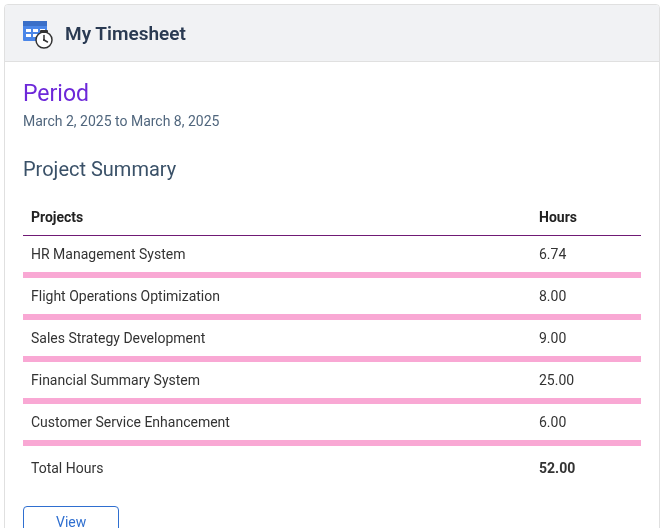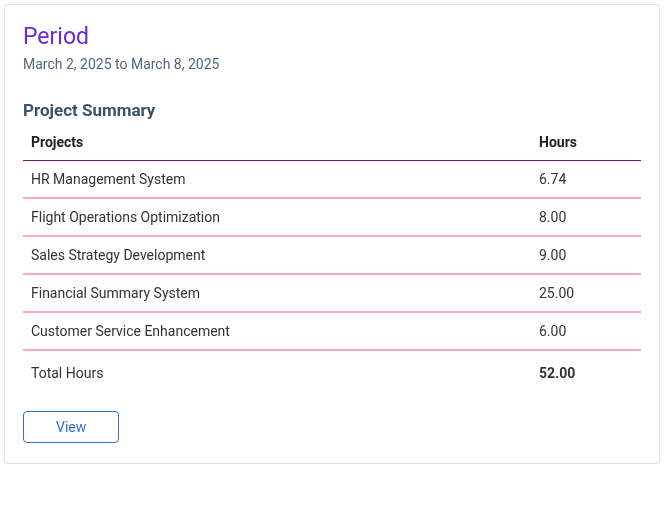--- a/index.html
+++ b/index.html
@@ -45,24 +45,24 @@
       font-weight: 400;
       color: #6d28d9;
       margin-bottom: 6px;
     }
     .period-value {
       font-size: 14px;
       color: #50667d;
       margin-bottom: 28px;
     }
     .summary-title {
-      font-size: 17px;
-      font-weight: 700;
+      font-size: 20px;
+      font-weight: 400;
       color: #3a5168;
-      margin-bottom: 4px;
+      margin-bottom: 18px;
     }
     table {
       width: 100%;
       border-collapse: collapse;
     }
     th {
       text-align: left;
       font-size: 14px;
       font-weight: 700;
       color: #222;
@@ -70,21 +70,21 @@
       border-bottom: 1px solid #701a75;
     }
     th.hours-col, td.hours-col {
       text-align: left;
       width: 110px;
     }
     td {
       font-size: 14px;
       color: #333;
       padding: 10px 8px;
-      border-bottom: 2px solid #f9a8d4;
+      border-bottom: 6px solid #f9a8d4;
     }
     tr.total-row td {
       font-weight: 400;
       border-bottom: none;
       padding-top: 14px;
     }
     tr.total-row td.hours-col {
       font-weight: 700;
     }
     .view-btn {
@@ -97,20 +97,40 @@
       border: 1px solid #2f6fd0;
       border-radius: 4px;
       cursor: pointer;
       font-family: inherit;
     }
   </style>
 </head>
 <body>
 
 <div class="card">
+  <div class="card-header">
+    <div class="card-header-icon">
+      <svg viewBox="0 0 32 32" width="32" height="32">
+        <rect x="2" y="4" width="24" height="20" rx="1" fill="#4a86e8"></rect>
+        <rect x="2" y="4" width="24" height="5" fill="#3a6fc8"></rect>
+        <rect x="5" y="12" width="5" height="3" fill="#fff"></rect>
+        <rect x="12" y="12" width="5" height="3" fill="#fff"></rect>
+        <rect x="19" y="12" width="5" height="3" fill="#fff"></rect>
+        <rect x="5" y="17" width="5" height="3" fill="#fff"></rect>
+        <rect x="12" y="17" width="5" height="3" fill="#fff"></rect>
+        <rect x="19" y="17" width="5" height="3" fill="#fff"></rect>
+        <circle cx="23" cy="23" r="8" fill="#fff" stroke="#333" stroke-width="1.5"></circle>
+        <rect x="19" y="13" width="8" height="3" rx="1" fill="#333"></rect>
+        <line x1="23" y1="23" x2="23" y2="18.5" stroke="#333" stroke-width="1.5" stroke-linecap="round"></line>
+        <line x1="23" y1="23" x2="26.5" y2="25" stroke="#333" stroke-width="1.5" stroke-linecap="round"></line>
+        <circle cx="23" cy="23" r="1" fill="#333"></circle>
+      </svg>
+    </div>
+    <div class="card-header-title">My Timesheet</div>
+  </div>
   <div class="card-body">
     <div class="section-label">Period</div>
     <div class="period-value">March 2, 2025 to March 8, 2025</div>
 
     <div class="summary-title">Project Summary</div>
 
     <table>
       <thead>
         <tr>
           <th>Projects</th>

